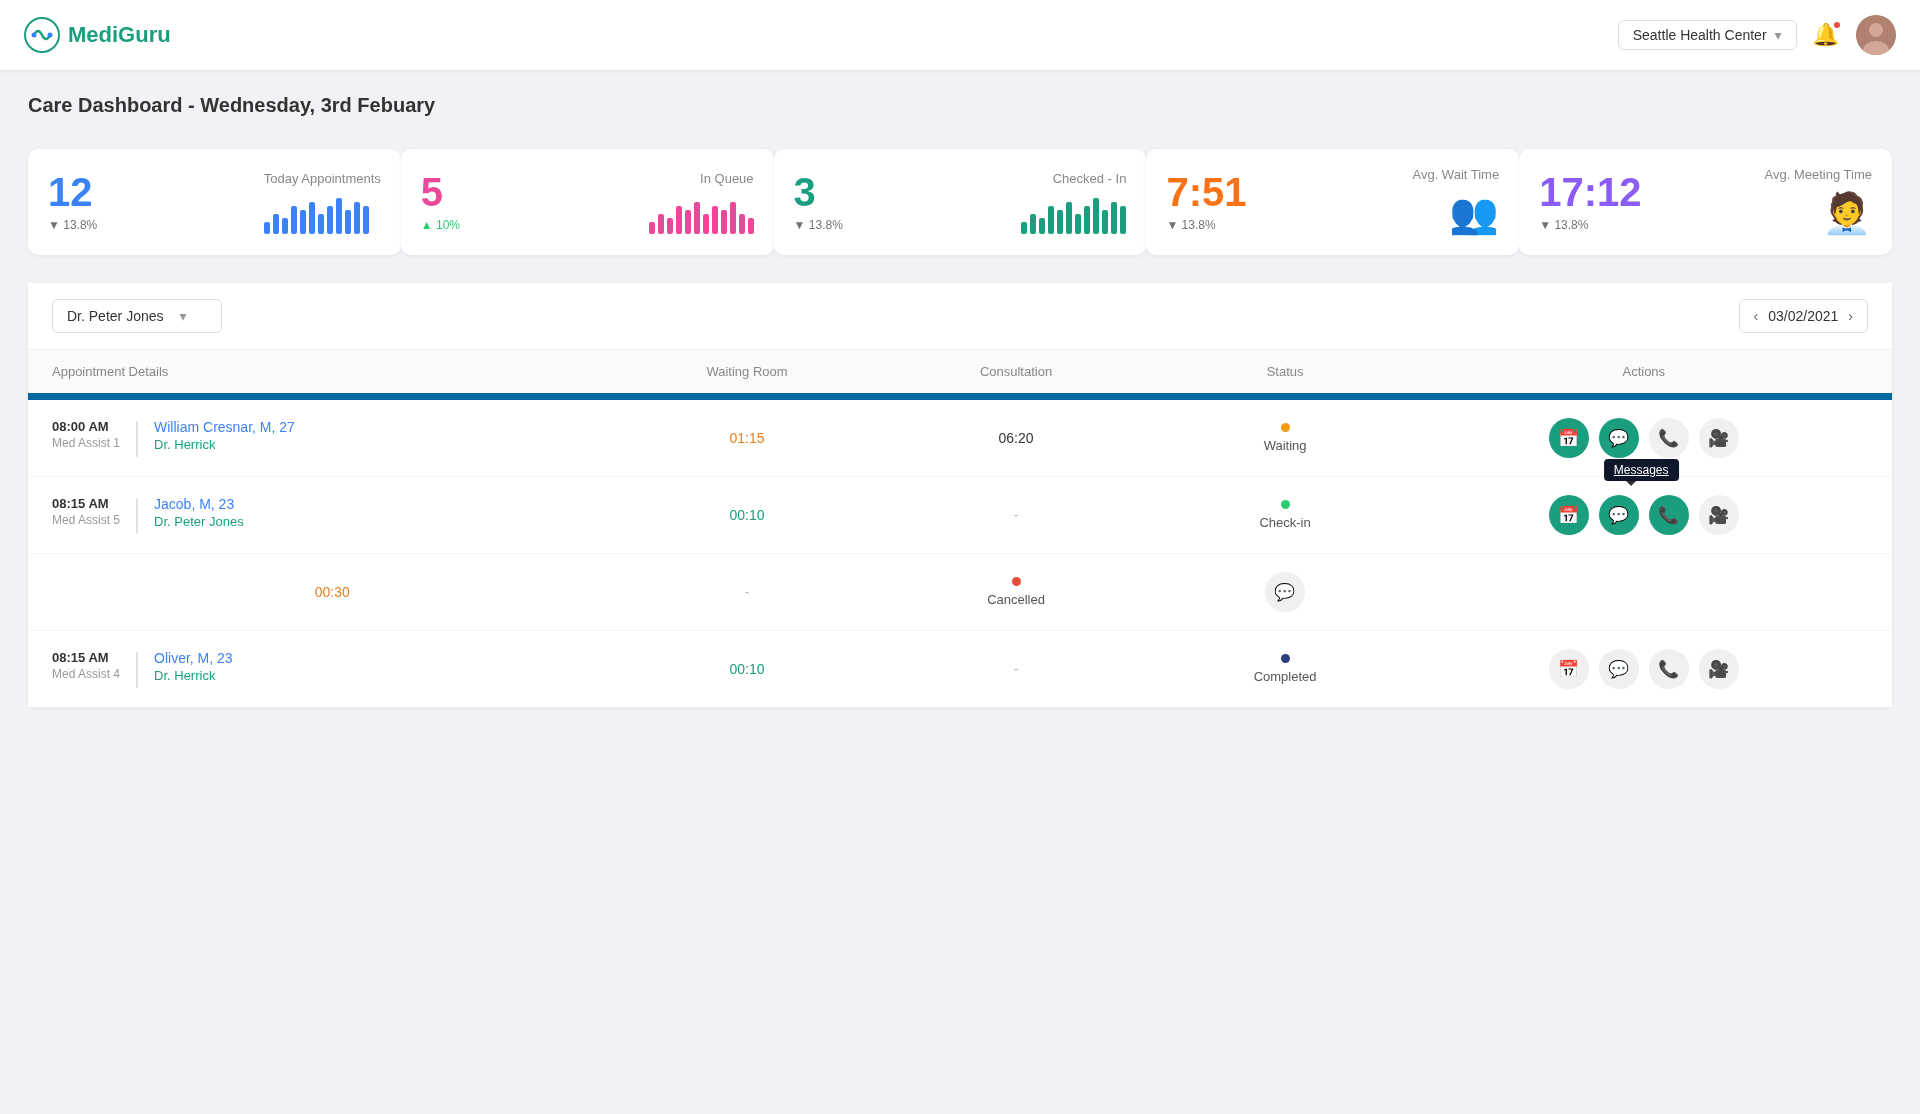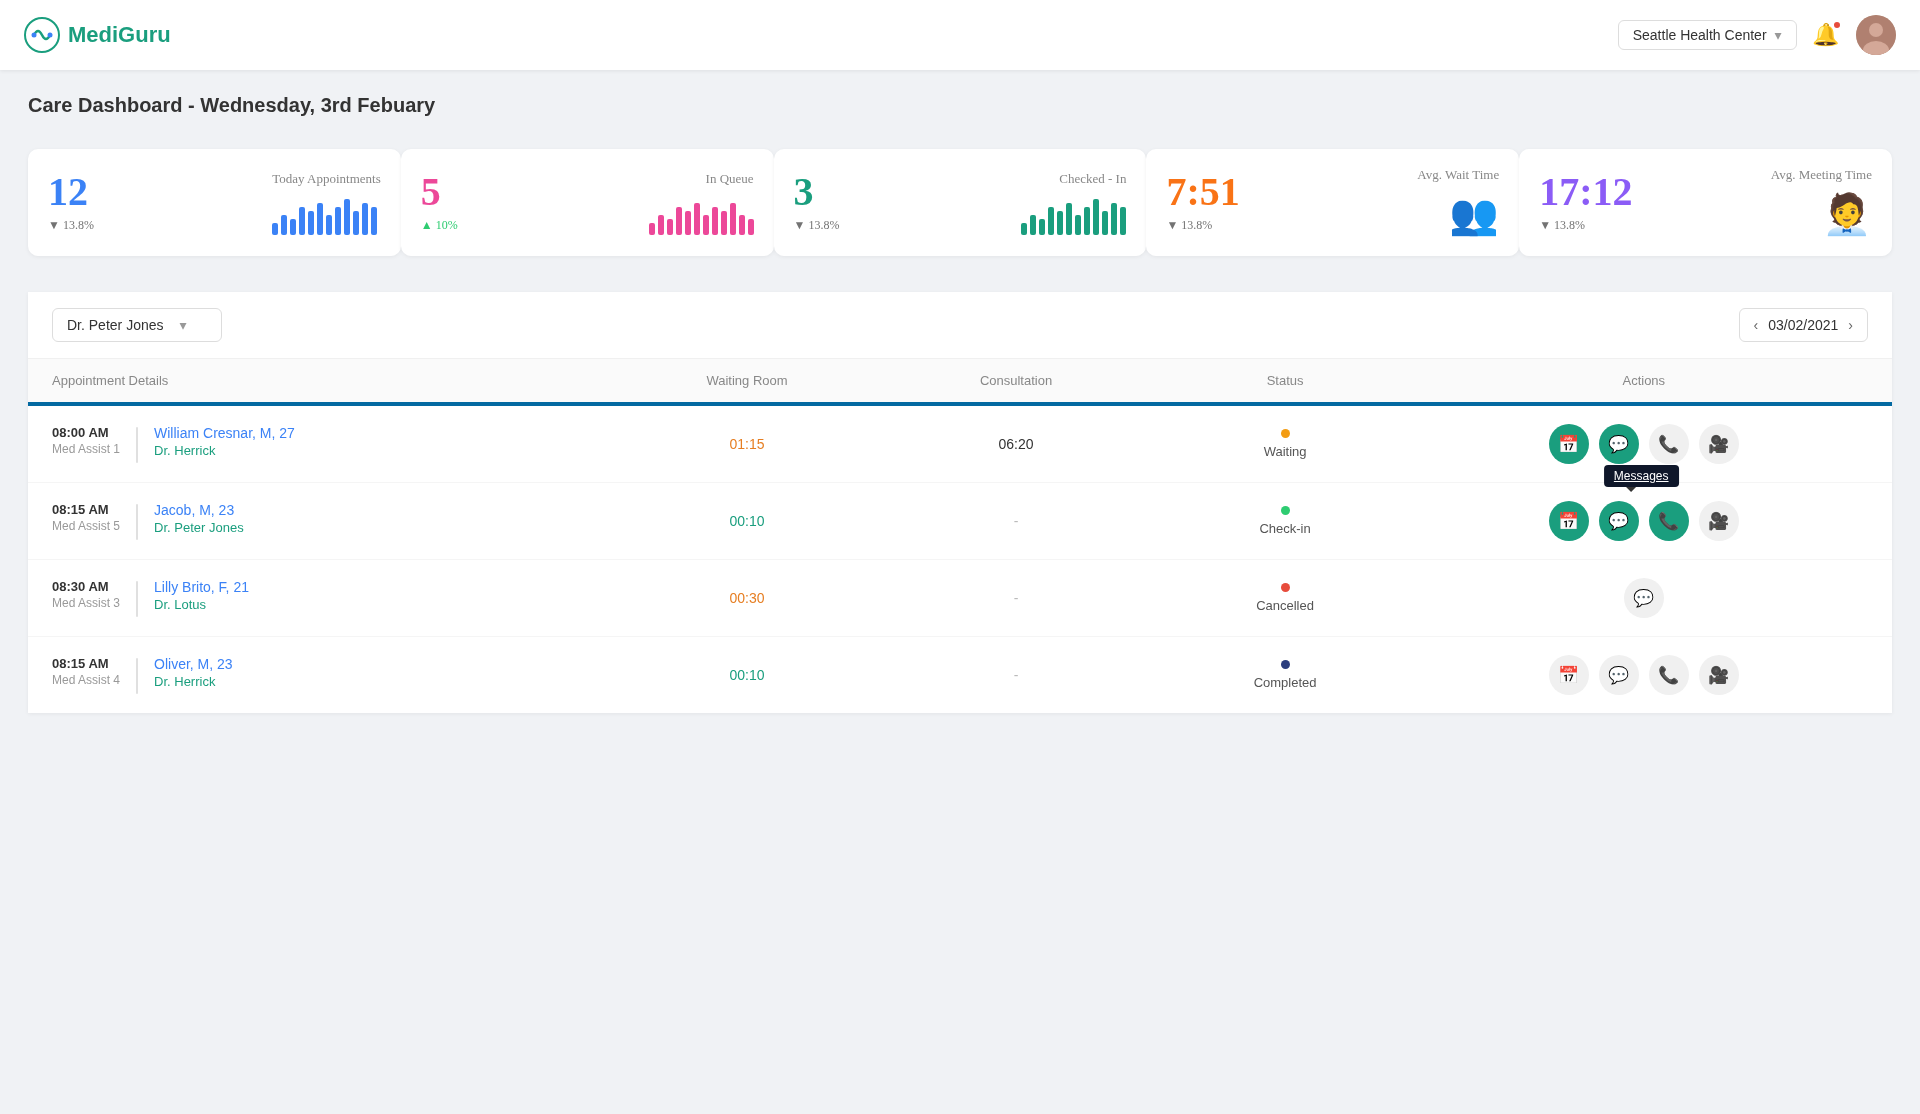--- a/index.html
+++ b/index.html
@@ -86,22 +86,21 @@
     .page-title {
       font-size: 20px;
       font-weight: 600;
       color: #333;
       margin-bottom: 32px;
     }
 
     
     .stats-row {
       display: flex;
-      margin-bottom: 36px;
-      font-family: Liberation Serif, serif;
+      margin-bottom: 28px;
     }
     .stat-card {
       background: #fff;
       border-radius: 10px;
       padding: 18px 20px;
       flex: 1;
       display: flex;
       align-items: center;
       justify-content: space-between;
       box-shadow: 0 1px 4px rgba(0,0,0,0.06);
@@ -194,21 +193,21 @@
 
     
     .appt-table {
       width: 100%;
     }
     .table-header {
       display: grid;
       grid-template-columns: 2.5fr 1.2fr 1.2fr 1.2fr 2fr;
       padding: 14px 24px;
       background: #fafafa;
-      border-bottom: 4px solid #0369a1;
+      border-bottom: 7px solid #0369a1;
     }
     .table-header-cell {
       font-size: 13px;
       color: #888;
       font-weight: 500;
     }
     .table-header-cell:not(:first-child) {
       text-align: center;
     }
     .table-row {
@@ -542,31 +541,20 @@
               <button class="action-btn green">📅</button>
           <div style="position:relative">
             <div class="tooltip">Messages</div>
             <button class="action-btn green">💬</button>
           </div>
               <button class="action-btn green">📞</button>
               <button class="action-btn grey">🎥</button>
             </div>
   </div>
           <div class="table-row">
-    <div class="appt-details">
-      <div>
-        <div class="appt-time">08:30 AM</div>
-        <div class="appt-assist">Med Assist 3</div>
-      </div>
-      <div class="appt-divider"></div>
-      <div>
-        <div class="appt-patient">Lilly Brito, F, 21</div>
-        <div class="appt-doctor">Dr. Lotus</div>
-      </div>
-    </div>
     <div class="cell-center waiting-time" style="color:#e67e22">00:30</div>
     <div class="cell-center"><span class="dash">-</span></div>
     <div class="status-cell">
       <span class="status-dot" style="background:#e74c3c"></span>
       <span class="status-text">Cancelled</span>
     </div>
     <div class="actions-cell">
               <button class="action-btn grey">💬</button>
             </div>
   </div>

